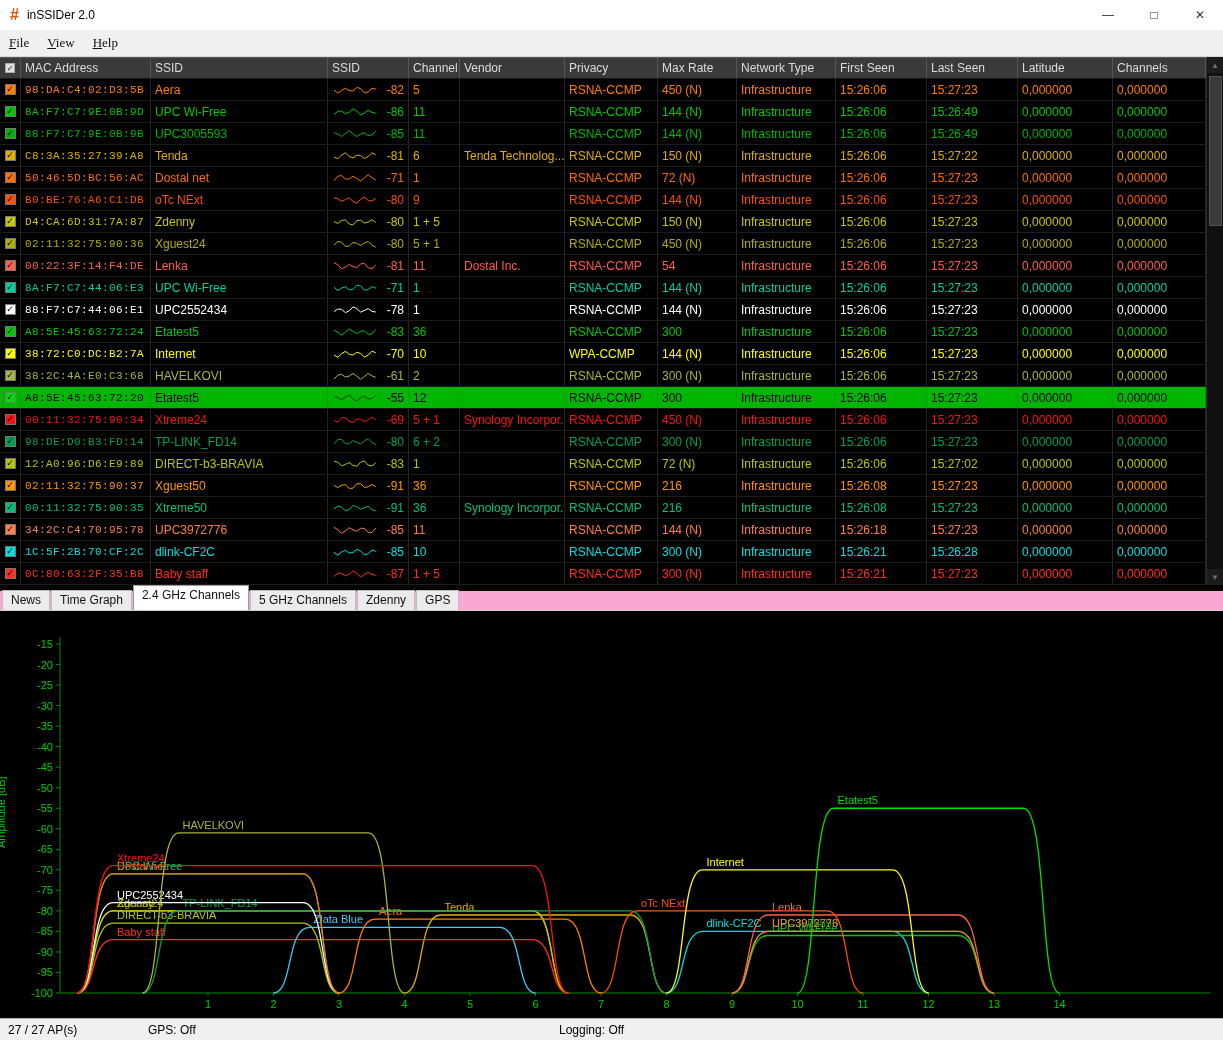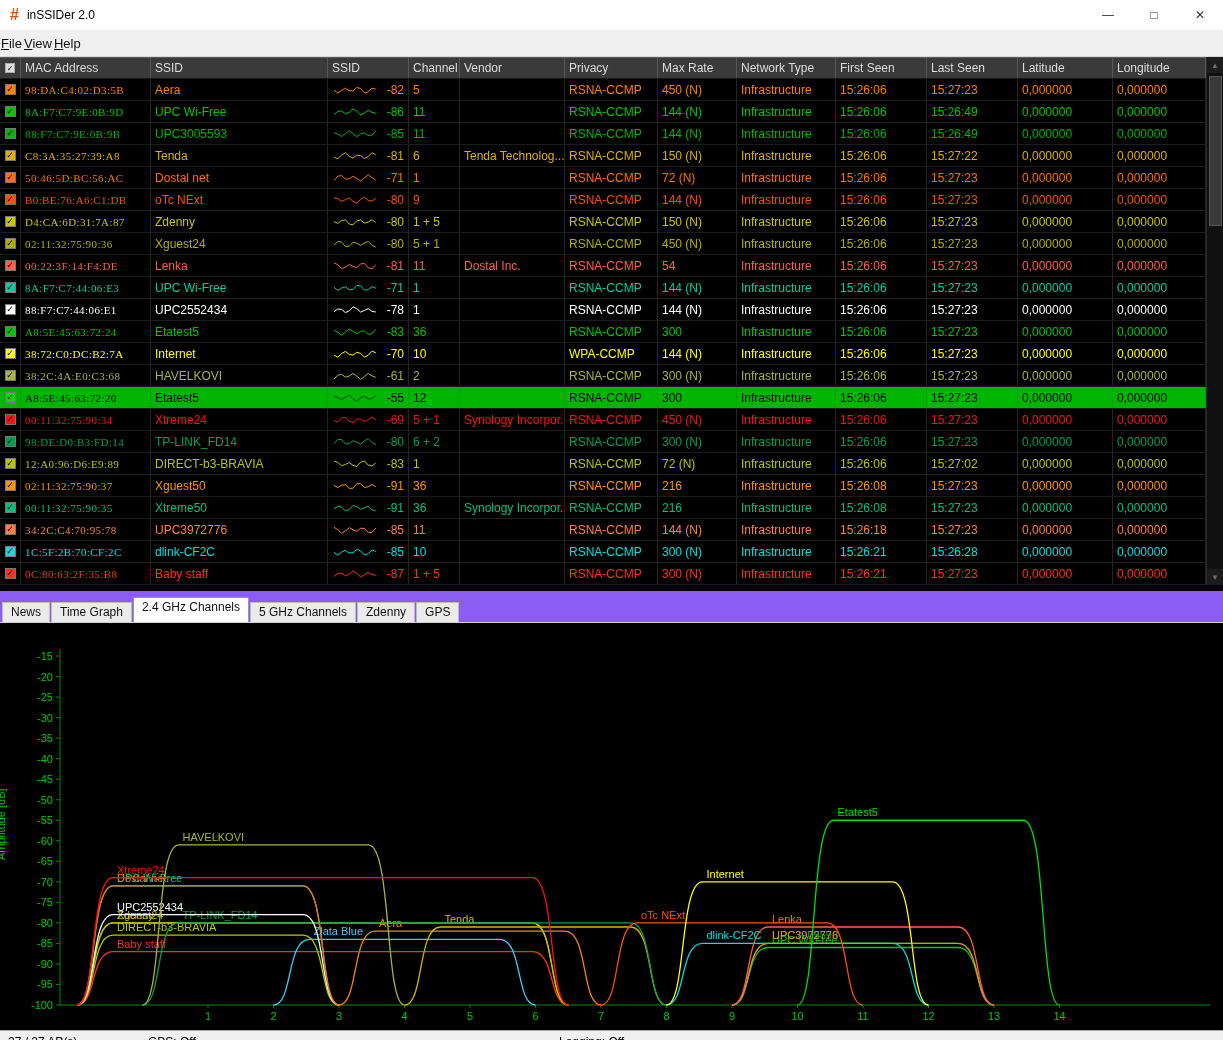--- a/index.html
+++ b/index.html
@@ -7,55 +7,55 @@
 
   
   .titlebar { height:30px; background:#FFFFFF; display:flex; align-items:center; }
   .app-logo { margin-left:10px; color:#E8500A; font-weight:bold; font-size:16px; }
   .app-title { margin-left:8px; font-size:12px; color:#000; }
   .win-controls { margin-left:auto; display:flex; height:100%; }
   .win-btn { width:46px; height:100%; display:flex; align-items:center; justify-content:center; font-size:12px; color:#333; cursor:default; }
 
   
   .menubar { height:27px; background:#F0F0F0; border-bottom:1px solid #D6D6D6; display:flex; align-items:center; font-size:13px; color:#111; }
-  .menu-item { display:inline-block; padding:4px 1px; }
+  .menu-item { display:inline-block; padding:4px 9px;font-family:Liberation Serif, serif; }
   .menu-item::first-letter { text-decoration:underline; }
   .menubar-right { margin-left:auto; display:flex; align-items:center; }
   .tool-btn { display:flex; align-items:center; gap:5px; font-size:12px; color:#222; }
   .icon-circle { width:15px; height:15px; border-radius:50%; border:1px solid #8A8A8A; color:#8A8A8A; font-size:7px; display:flex; align-items:center; justify-content:center; background:#E4E4E4; }
   .adapter { color:#9B9B9B; font-size:13px; margin:0 20px; }
   .stop-group { margin-right:14px; }
 
   
   .table-wrap { position:relative; height:528px; background:#000; }
   .grid-cols { display:grid; grid-template-columns:21px 130px 177px 81px 51px 105px 93px 79px 99px 91px 91px 95px 93px; }
   .table-header { height:22px; background:#3A3A3A; color:#DCDCDC; font-size:12px; border-top:1px solid #5A5A5A; border-bottom:1px solid #1A1A1A; }
   .header-cell { padding:0 4px; border-right:1px solid #575757; display:flex; align-items:center; height:100%; white-space:nowrap; overflow:hidden; }
   .cb-mini { width:10px; height:10px; border:1px solid #AAA; background:#DDD; color:#222; font-size:8px; line-height:9px; text-align:center; margin:0 auto; }
   .rows {}
   .row { height:22px; font-size:12px; border-bottom:1px solid #1C1C1C; background:#000; }
   .row.selected { background:#00B600; }
   .row.selected .cell { color:#000 !important; border-right-color:#00A000; }
   .cell { padding:0 4px; border-right:1px solid #242424; display:flex; align-items:center; height:100%; white-space:nowrap; overflow:hidden; }
-  .mac { font-family:Liberation Serif, serif; font-size:11px; letter-spacing:0.4px;text-align:center; }
+  .mac { font-family:Liberation Mono, monospace; font-size:11px; letter-spacing:0.4px;text-align:center; }
   .cb { width:11px; height:11px; border:1px solid #777; display:flex; align-items:center; justify-content:center; font-size:9px; line-height:9px; color:#000; margin:0 auto; cursor:pointer; }
   .rssi-cell { display:flex; align-items:center; }
   .rssi-cell svg { flex:0 0 auto; }
   .rssi-val { margin-left:auto; }
 
   
   .v-scroll { position:absolute; right:0; top:0; width:17px; height:528px; background:#101010; border-left:1px solid #2A2A2A; display:flex; flex-direction:column; align-items:center; }
   .scroll-arrow { width:17px; height:16px; color:#6E6E6E; font-size:8px; display:flex; align-items:center; justify-content:center; background:#1C1C1C; cursor:pointer; }
   .scroll-thumb { width:13px; height:150px; background:#3A3A3A; border:1px solid #555; margin-top:3px; cursor:pointer; }
   .scroll-spacer { flex:1; }
 
   .gap-strip { height:6px; background:#000; }
 
   
-  .tabbar { height:32px; background:#8b5cf6; border-bottom:1px solid #CFCFCF; display:flex; align-items:flex-end; padding-left:2px; font-size:12px; }
+  .tabbar { height:20px; background:#f9a8d4; border-bottom:1px solid #CFCFCF; display:flex; align-items:flex-end; padding-left:2px; font-size:12px; }
   .tab { padding:2px 8px 3px 8px; background:#EBEBEB; border:1px solid #BDBDBD; border-bottom:none; margin-right:1px; color:#111; cursor:pointer; white-space:nowrap; }
   .tab.active { background:#FFFFFF; border-color:#9A9A9A; padding-bottom:8px; }
 
   
   .chart-area { position:relative; height:407px; background:#000; }
   .y-axis-label { position:absolute; left:-24px; top:50%; transform:rotate(-90deg); transform-origin:center; color:#00CC00; font-size:11px; white-space:nowrap; width:70px; text-align:center; margin-top:-8px; margin-left:-10px; }
   .chart-area svg { display:block; }
 
   
   .statusbar { height:33px; background:#F0F0F0; border-top:1px solid #ADADAD; position:relative; font-size:12px; color:#000; }
@@ -92,21 +92,21 @@
       <div class="header-cell">SSID</div>
       <div class="header-cell">SSID</div>
       <div class="header-cell">Channel</div>
       <div class="header-cell">Vendor</div>
       <div class="header-cell">Privacy</div>
       <div class="header-cell">Max Rate</div>
       <div class="header-cell">Network Type</div>
       <div class="header-cell">First Seen</div>
       <div class="header-cell">Last Seen</div>
       <div class="header-cell">Latitude</div>
-      <div class="header-cell">Longitude</div>
+      <div class="header-cell">Channels</div>
     </div>
   <div class="rows" id="rows">
       <div class="row grid-cols" style="color: rgb(255, 128, 0);">
     <div class="cell">
       <span class="cb" style="background: rgb(255, 128, 0);">✓</span>
     </div>
     <div class="cell mac">98:DA:C4:02:D3:5B</div>
     <div class="cell">Aera</div>
     <div class="cell rssi-cell">
       <svg width="46" height="14" viewBox="0 0 46 14">

